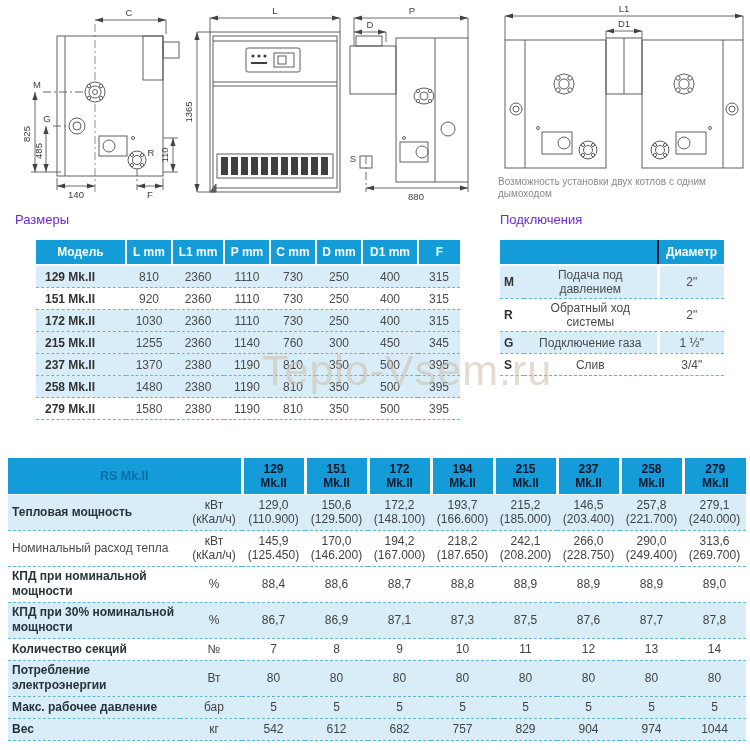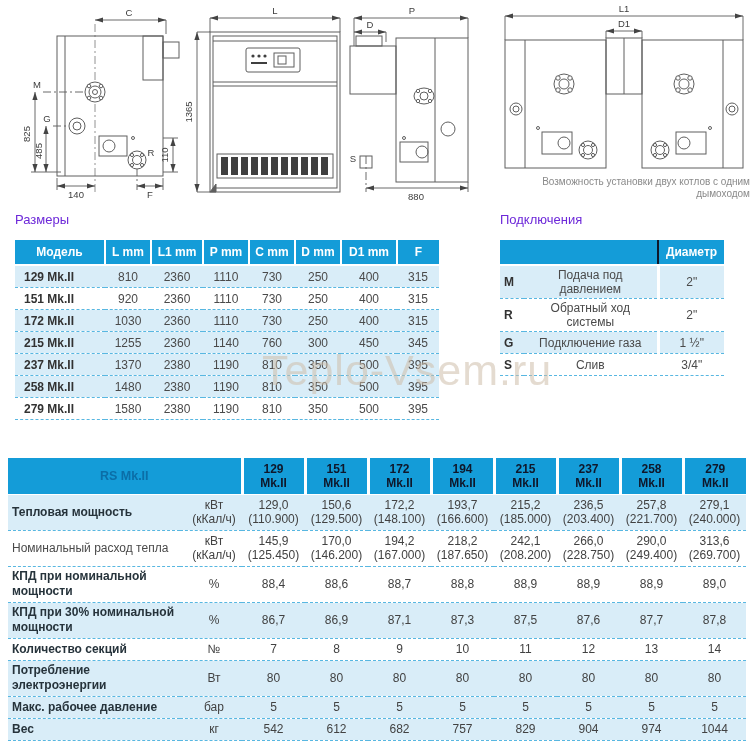--- a/index.html
+++ b/index.html
@@ -4,34 +4,34 @@
 <style>
   html,body{margin:0;padding:0;background:#fff;}
   body{font-family:"Liberation Sans","DejaVu Sans",sans-serif;}
   .page{position:relative;width:750px;height:750px;background:#fff;overflow:hidden;}
 
   
   .drawings{position:absolute;left:0;top:4px;width:750px;height:202px;}
   .dwg{position:absolute;top:0;}
   svg{display:block;}
   svg text{font-family:"Liberation Sans","DejaVu Sans",sans-serif;font-size:9.5px;fill:#3c3c3c;}
-  .cap{position:absolute;left:498px;top:172px;width:252px;text-align:right;
+  .cap{position:absolute;left:498px;top:172px;width:252px;text-align:left;
        font-size:10px;line-height:12px;color:#8a8a8a;}
 
   
   .sec-title{font-size:13px;color:#6d28d9;margin:0 0 13px 0;font-weight:normal;}
   .sizes-sec{position:absolute;left:15px;top:212px;}
   .conn-sec{position:absolute;left:500px;top:212px;}
   .specs-sec{position:absolute;left:8px;top:458px;}
 
   table{border-collapse:collapse;table-layout:fixed;}
   th,td{overflow:hidden;}
 
   
-  .sizes-table{width:424px;}
+  .sizes-table{width:424px;margin-left:21px;}
   .sizes-table th{background:#149cd8;color:#fff;font-size:12px;font-weight:bold;
     text-align:center;padding:5px 2px;border-right:2px solid #fff;border-bottom:2px solid #fff;}
   .sizes-table th:last-child{border-right:none;}
   .sizes-table td{font-size:12px;color:#4a4a4a;text-align:center;padding:2px 2px;
     height:17px;border-bottom:1px dashed #58b7e1;}
   .sizes-table td.model{font-weight:bold;color:#323232;text-align:left;padding-left:9px;}
   tr.blue td{background:#d9edf8;}
 
   
   .conn-table{width:224px;}
@@ -489,21 +489,21 @@
             </td>
             <td>
               <div>193,7</div>
               <div>(166.600)</div>
             </td>
             <td>
               <div>215,2</div>
               <div>(185.000)</div>
             </td>
             <td>
-              <div>236,5</div>
+              <div>146,5</div>
               <div>(203.400)</div>
             </td>
             <td>
               <div>257,8</div>
               <div>(221.700)</div>
             </td>
             <td>
               <div>279,1</div>
               <div>(240.000)</div>
             </td>

